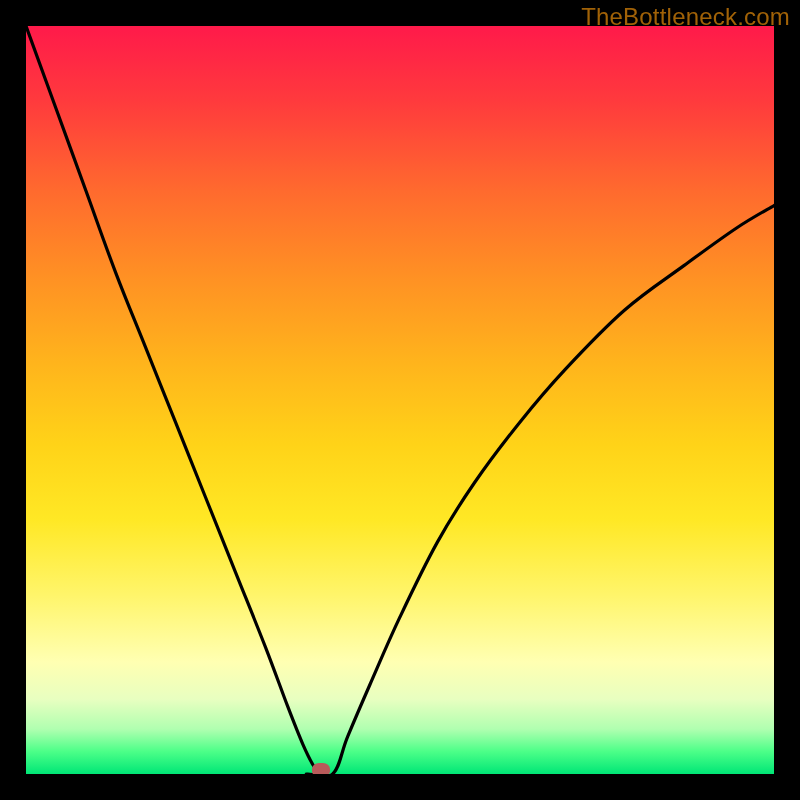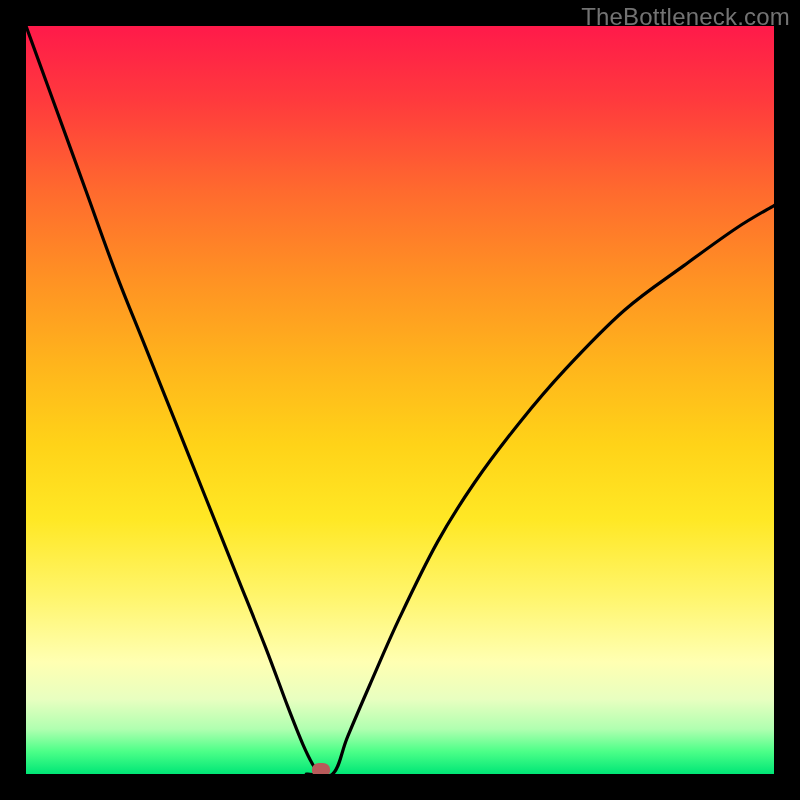--- a/index.html
+++ b/index.html
@@ -60,21 +60,21 @@
     width: 18px;
     height: 14px;
     border-radius: 7px / 6px;
     background: #b85a5a;
     transform: translate(-50%, -50%);
   }
   .watermark {
     position: absolute;
     top: 3px;
     right: 10px;
-    color: #737373;
+    color: #a16207;
     font-family: Arial, Helvetica, sans-serif;
     font-size: 24px;
     letter-spacing: 0.2px;
   }
 </style>
 </head>
 <body>
 
 <div class="frame">
 

